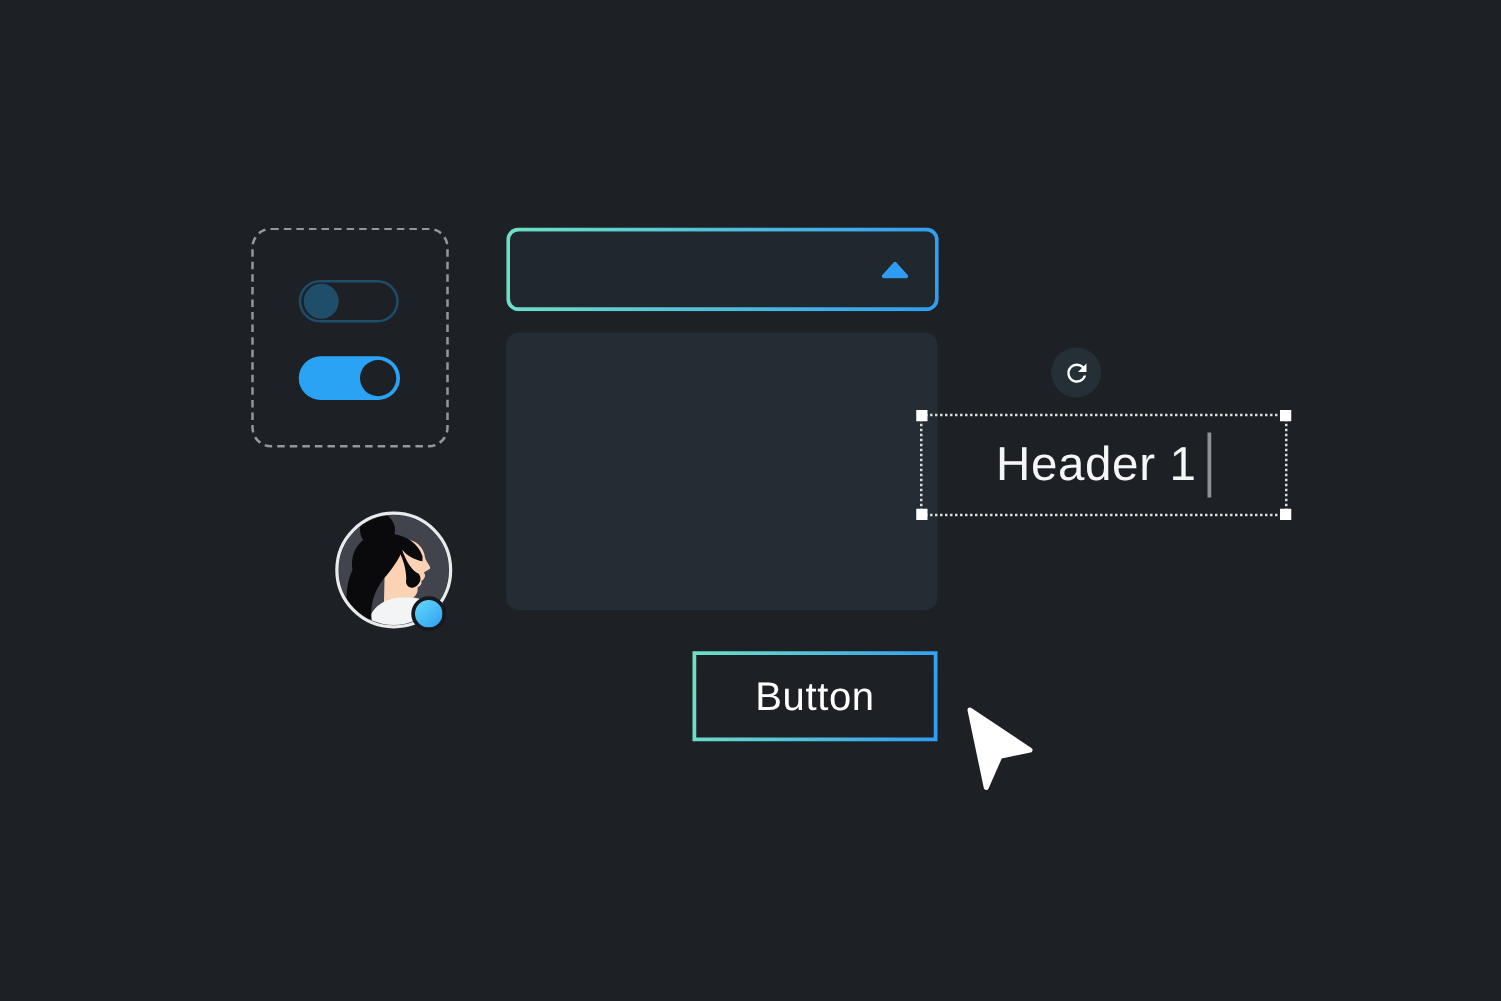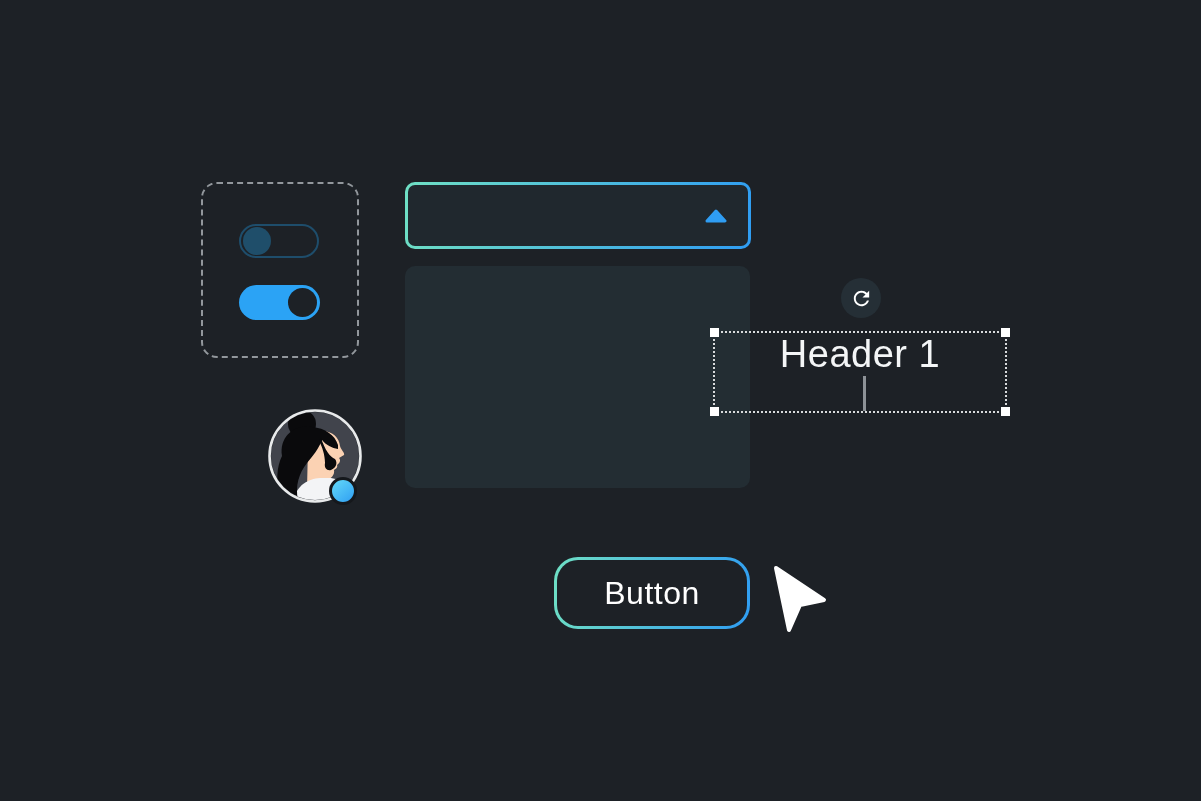--- a/index.html
+++ b/index.html
@@ -54,25 +54,24 @@
   
   .refresh-btn {
     left:841px; top:278px; width:40px; height:40px;
     background:#252f36; border-radius:50%;
     display:flex; align-items:center; justify-content:center;
     cursor:pointer; z-index:3;
   }
 
   
   .selection {
-    left:713px; top:331px; width:294px; height:82px;
+    left:736px; top:331px; width:294px; height:82px;
     border:2px dotted #d8dadc;
     display:flex; align-items:center; justify-content:center;
     z-index:2;
-    flex-direction:column;
   }
   .handle {
     position:absolute; width:9px; height:9px; background:#ffffff;
   }
   .handle.tl { left:-5px; top:-5px; }
   .handle.tr { right:-5px; top:-5px; }
   .handle.bl { left:-5px; bottom:-5px; }
   .handle.br { right:-5px; bottom:-5px; }
   .header-text {
     font-size:38px; color:#f4f6f7; letter-spacing:0.5px; font-weight:400;
@@ -86,27 +85,26 @@
   .avatar { left:267px; top:408px; width:96px; height:96px; }
   .status-dot {
     position:absolute; left:62px; top:69px; width:28px; height:28px;
     border:3px solid #15181c; border-radius:50%;
     background:linear-gradient(140deg,#64d9f8,#2f9ff3);
   }
 
   
   .ui-button {
     left:554px; top:521px; width:196px; height:72px;
-    border:3px solid transparent; border-radius:24px;
+    border:3px solid transparent; border-radius:0;
     background:
       linear-gradient(#1d2126,#1d2126) padding-box,
       linear-gradient(100deg,#6fe0c4,#2f9df3) border-box;
     display:flex; align-items:center; justify-content:center;
     cursor:pointer;
-    margin-top:36px;
   }
   .ui-button span { font-size:32px; color:#ffffff; letter-spacing:0.5px; }
 
   
   .cursor { left:765px; top:564px; z-index:5; pointer-events:none; }
 </style>
 </head>
 <body>
 
 <div class="stage">

